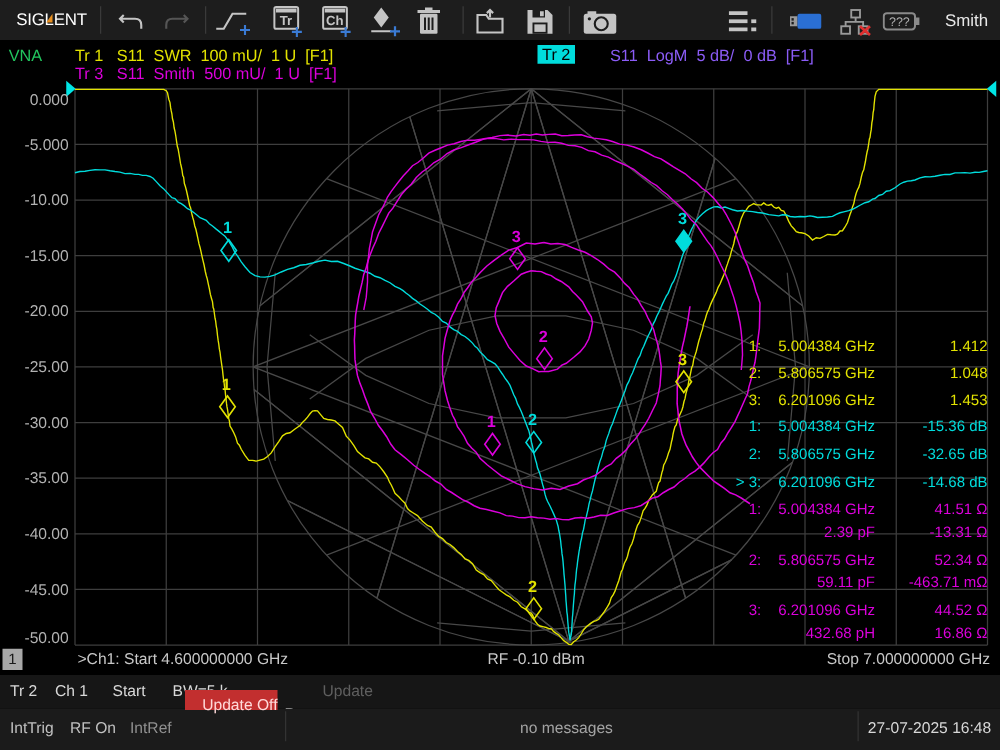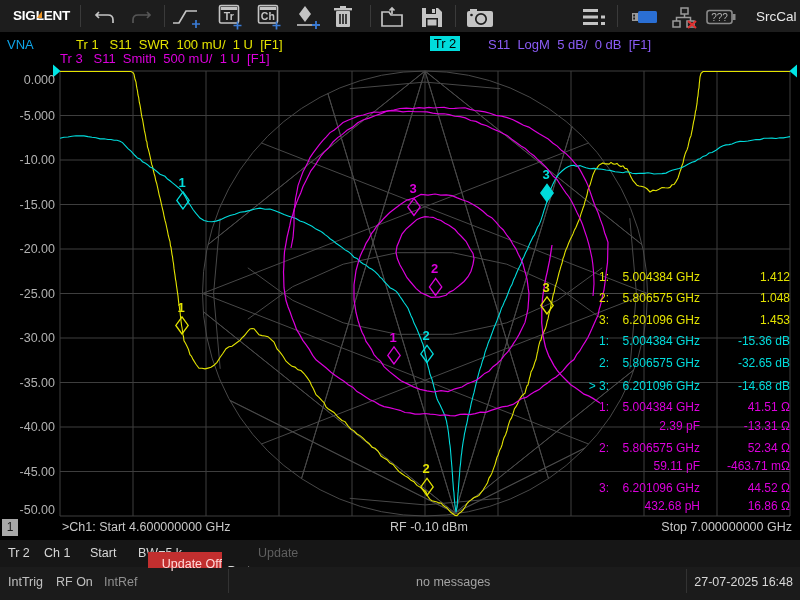--- a/index.html
+++ b/index.html
@@ -4,21 +4,21 @@
 body{width:800px;height:600px;background:#000;font-family:"Liberation Sans",sans-serif;overflow:hidden;position:relative}
 .abs{position:absolute;white-space:nowrap}
 </style></head>
 <body>
 <div class="abs" style="left:0;top:0;width:800px;height:32px;background:#1d1d1d"></div>
 <div class="abs" style="left:80px;top:5px;width:1px;height:22px;background:#3a3a3a"></div>
 <div class="abs" style="left:164px;top:5px;width:1px;height:22px;background:#3a3a3a"></div>
 <div class="abs" style="left:370px;top:5px;width:1px;height:22px;background:#3a3a3a"></div>
 <div class="abs" style="left:455px;top:5px;width:1px;height:22px;background:#3a3a3a"></div>
 <div class="abs" style="left:617px;top:5px;width:1px;height:22px;background:#3a3a3a"></div>
-<div class="abs" style="left:13px;top:8px;font-size:13.5px;font-weight:bold;color:#fff;letter-spacing:-0.2px">SIG<span style="position:relative">L<span style="position:absolute;left:1px;top:3px;width:0;height:0;border-left:5px solid transparent;border-bottom:7px solid #e89020"></span></span>ENT</div>
+<div class="abs" style="left:13px;top:8px;font-size:13.5px;font-weight:normal;color:#fff;letter-spacing:-0.2px">SIG<span style="position:relative">L<span style="position:absolute;left:1px;top:3px;width:0;height:0;border-left:5px solid transparent;border-bottom:7px solid #e89020"></span></span>ENT</div>
 <svg style="position:absolute;left:94px;top:8px" width="22" height="17" viewBox="0 0 22 17">
     <path d="M5,4 L2,7 L5,10 M2,7 L14,7 Q19,7 19,12 L19,15" fill="none" stroke="#c4c4c4" stroke-width="1.7"></path>
   </svg>
 <svg style="position:absolute;left:131px;top:8px" width="22" height="17" viewBox="0 0 22 17">
     <path d="M16,4 L19,7 L16,10 M19,7 L7,7 Q2,7 2,12 L2,15" fill="none" stroke="#555" stroke-width="1.7"></path>
   </svg>
 <svg style="position:absolute;left:171px;top:6px" width="34" height="24" viewBox="0 0 34 24">
     <path d="M2,17 L8,17 L15,5 L26,5" fill="none" stroke="#c4c4c4" stroke-width="1.7"></path>
     <path d="M25,14 L25,22 M21,18 L29,18" stroke="#3a7bd5" stroke-width="1.7"></path>
   </svg>
@@ -84,23 +84,23 @@
       <rect x="15" y="14" width="7" height="6" fill="#1d1d1d"></rect>
       <path d="M12.5,7 L12.5,10.5 M4.5,14 L4.5,10.5 L18.5,10.5 L18.5,14"></path>
     </g>
     <path d="M16,14 L24,21 M24,14 L16,21" stroke="#e03030" stroke-width="2.2"></path>
   </svg>
 <svg style="position:absolute;left:706px;top:9px" width="30" height="16" viewBox="0 0 30 16">
     <rect x="1" y="1.5" width="25" height="13" rx="2.5" fill="none" stroke="#8a8a8a" stroke-width="1.6"></rect>
     <rect x="26.5" y="5" width="3" height="6" fill="#8a8a8a"></rect>
     <text x="13.5" y="12" fill="#b0b0b0" font-size="10" text-anchor="middle" font-family="Liberation Sans">???</text>
   </svg>
-<div class="abs" style="left:756px;top:9px;font-size:13.5px;color:#e8e8e8">SrcCal</div>
-<div class="abs" style="left:7px;top:37px;font-size:13px;color:#0ea5e9">VNA</div>
-<div class="abs" style="left:76px;top:37px;font-size:13px;color:#e3e300">Tr 1&nbsp;&nbsp; S11&nbsp; SWR&nbsp; 100 mU/&nbsp; 1 U&nbsp; [F1]</div>
+<div class="abs" style="left:756px;top:9px;font-size:13.5px;color:#e8e8e8">Smith</div>
+<div class="abs" style="left:7px;top:37px;font-size:13px;color:#22c55e">VNA</div>
+<div class="abs" style="left:60px;top:37px;font-size:13px;color:#e3e300">Tr 1&nbsp;&nbsp; S11&nbsp; SWR&nbsp; 100 mU/&nbsp; 1 U&nbsp; [F1]</div>
 <div class="abs" style="left:430px;top:36px;width:30px;height:15px;background:#00dcdc;color:#000;font-size:13px;text-align:center">Tr 2</div>
 <div class="abs" style="left:488px;top:37px;font-size:13px;color:#8b5cf6">S11&nbsp; LogM&nbsp; 5 dB/&nbsp; 0 dB&nbsp; [F1]</div>
 <div class="abs" style="left:60px;top:51px;font-size:13px;color:#dc00dc">Tr 3&nbsp;&nbsp; S11&nbsp; Smith&nbsp; 500 mU/&nbsp; 1 U&nbsp; [F1]</div>
 <svg width="800" height="600" viewBox="0 0 800 600" style="position:absolute;left:0;top:0">
     <g stroke="#3e3e3e" stroke-width="1">
       <line x1="60.0" y1="71" x2="60.0" y2="516"></line>
       <line x1="133.0" y1="71" x2="133.0" y2="516"></line>
       <line x1="206.0" y1="71" x2="206.0" y2="516"></line>
       <line x1="279.0" y1="71" x2="279.0" y2="516"></line>
       <line x1="352.0" y1="71" x2="352.0" y2="516"></line>

